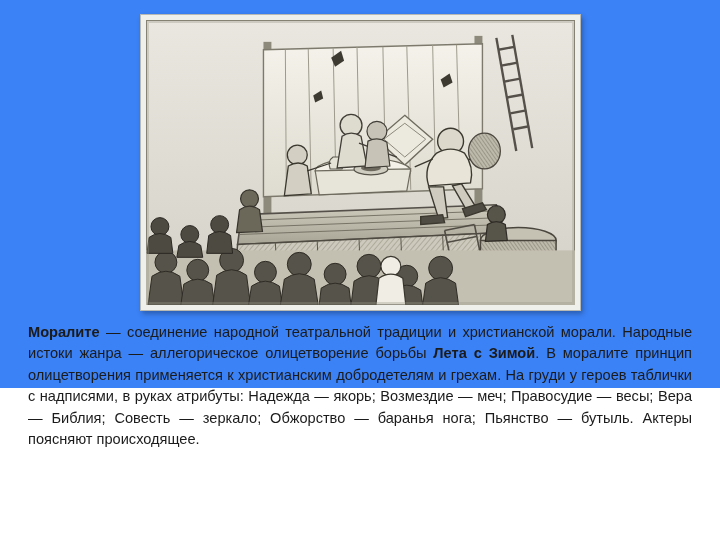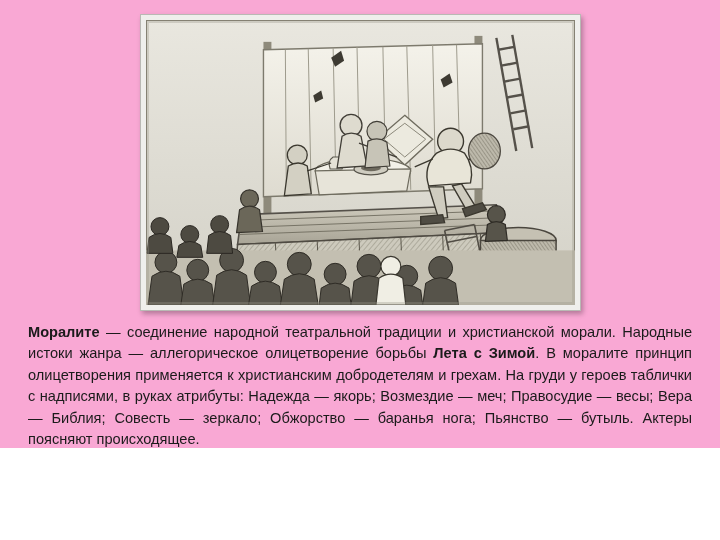--- a/index.html
+++ b/index.html
@@ -9,22 +9,22 @@
   body {
     width: 720px;
     height: 540px;
     background: #ffffff;
     font-family: "Liberation Sans", sans-serif;
     overflow: hidden;
   }
   .slide {
     position: relative;
     width: 720px;
-    height: 448px;
-    background: #f9a8d4;
+    height: 388px;
+    background: #3b82f6;
     box-sizing: border-box;
   }
 
   
   .figure {
     position: absolute;
     left: 140px;
     top: 14px;
     width: 441px;
     height: 297px;

